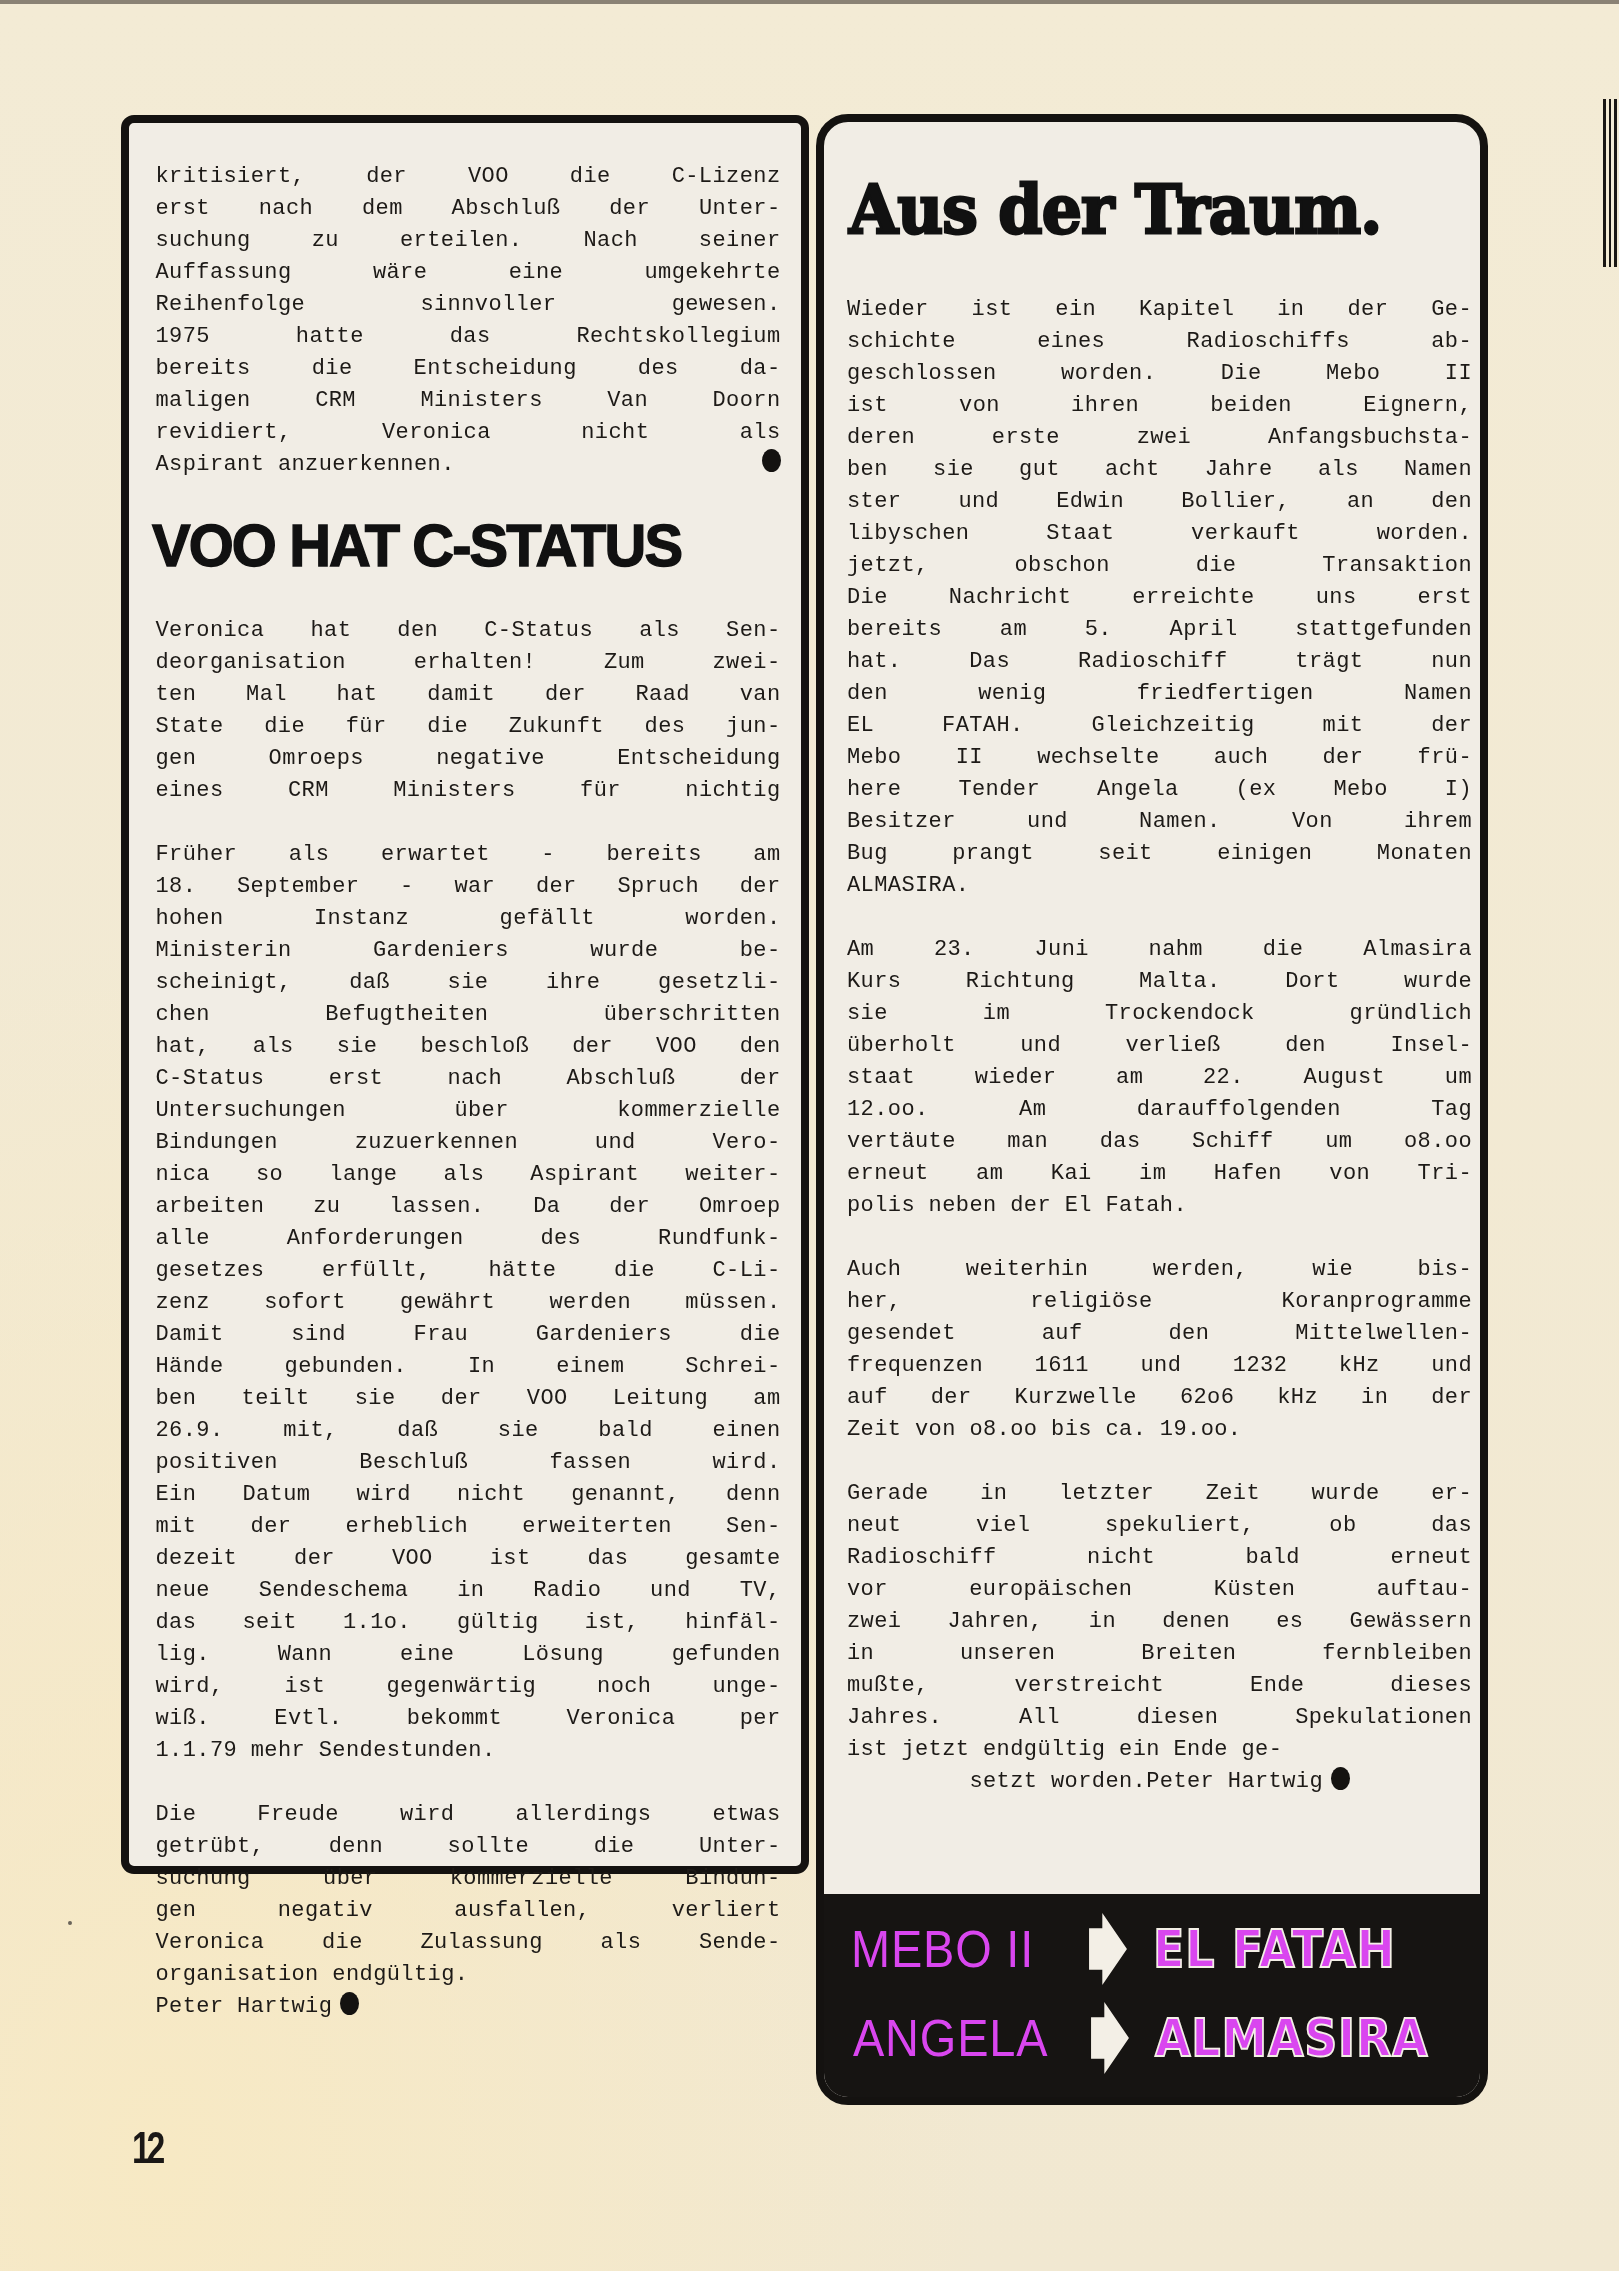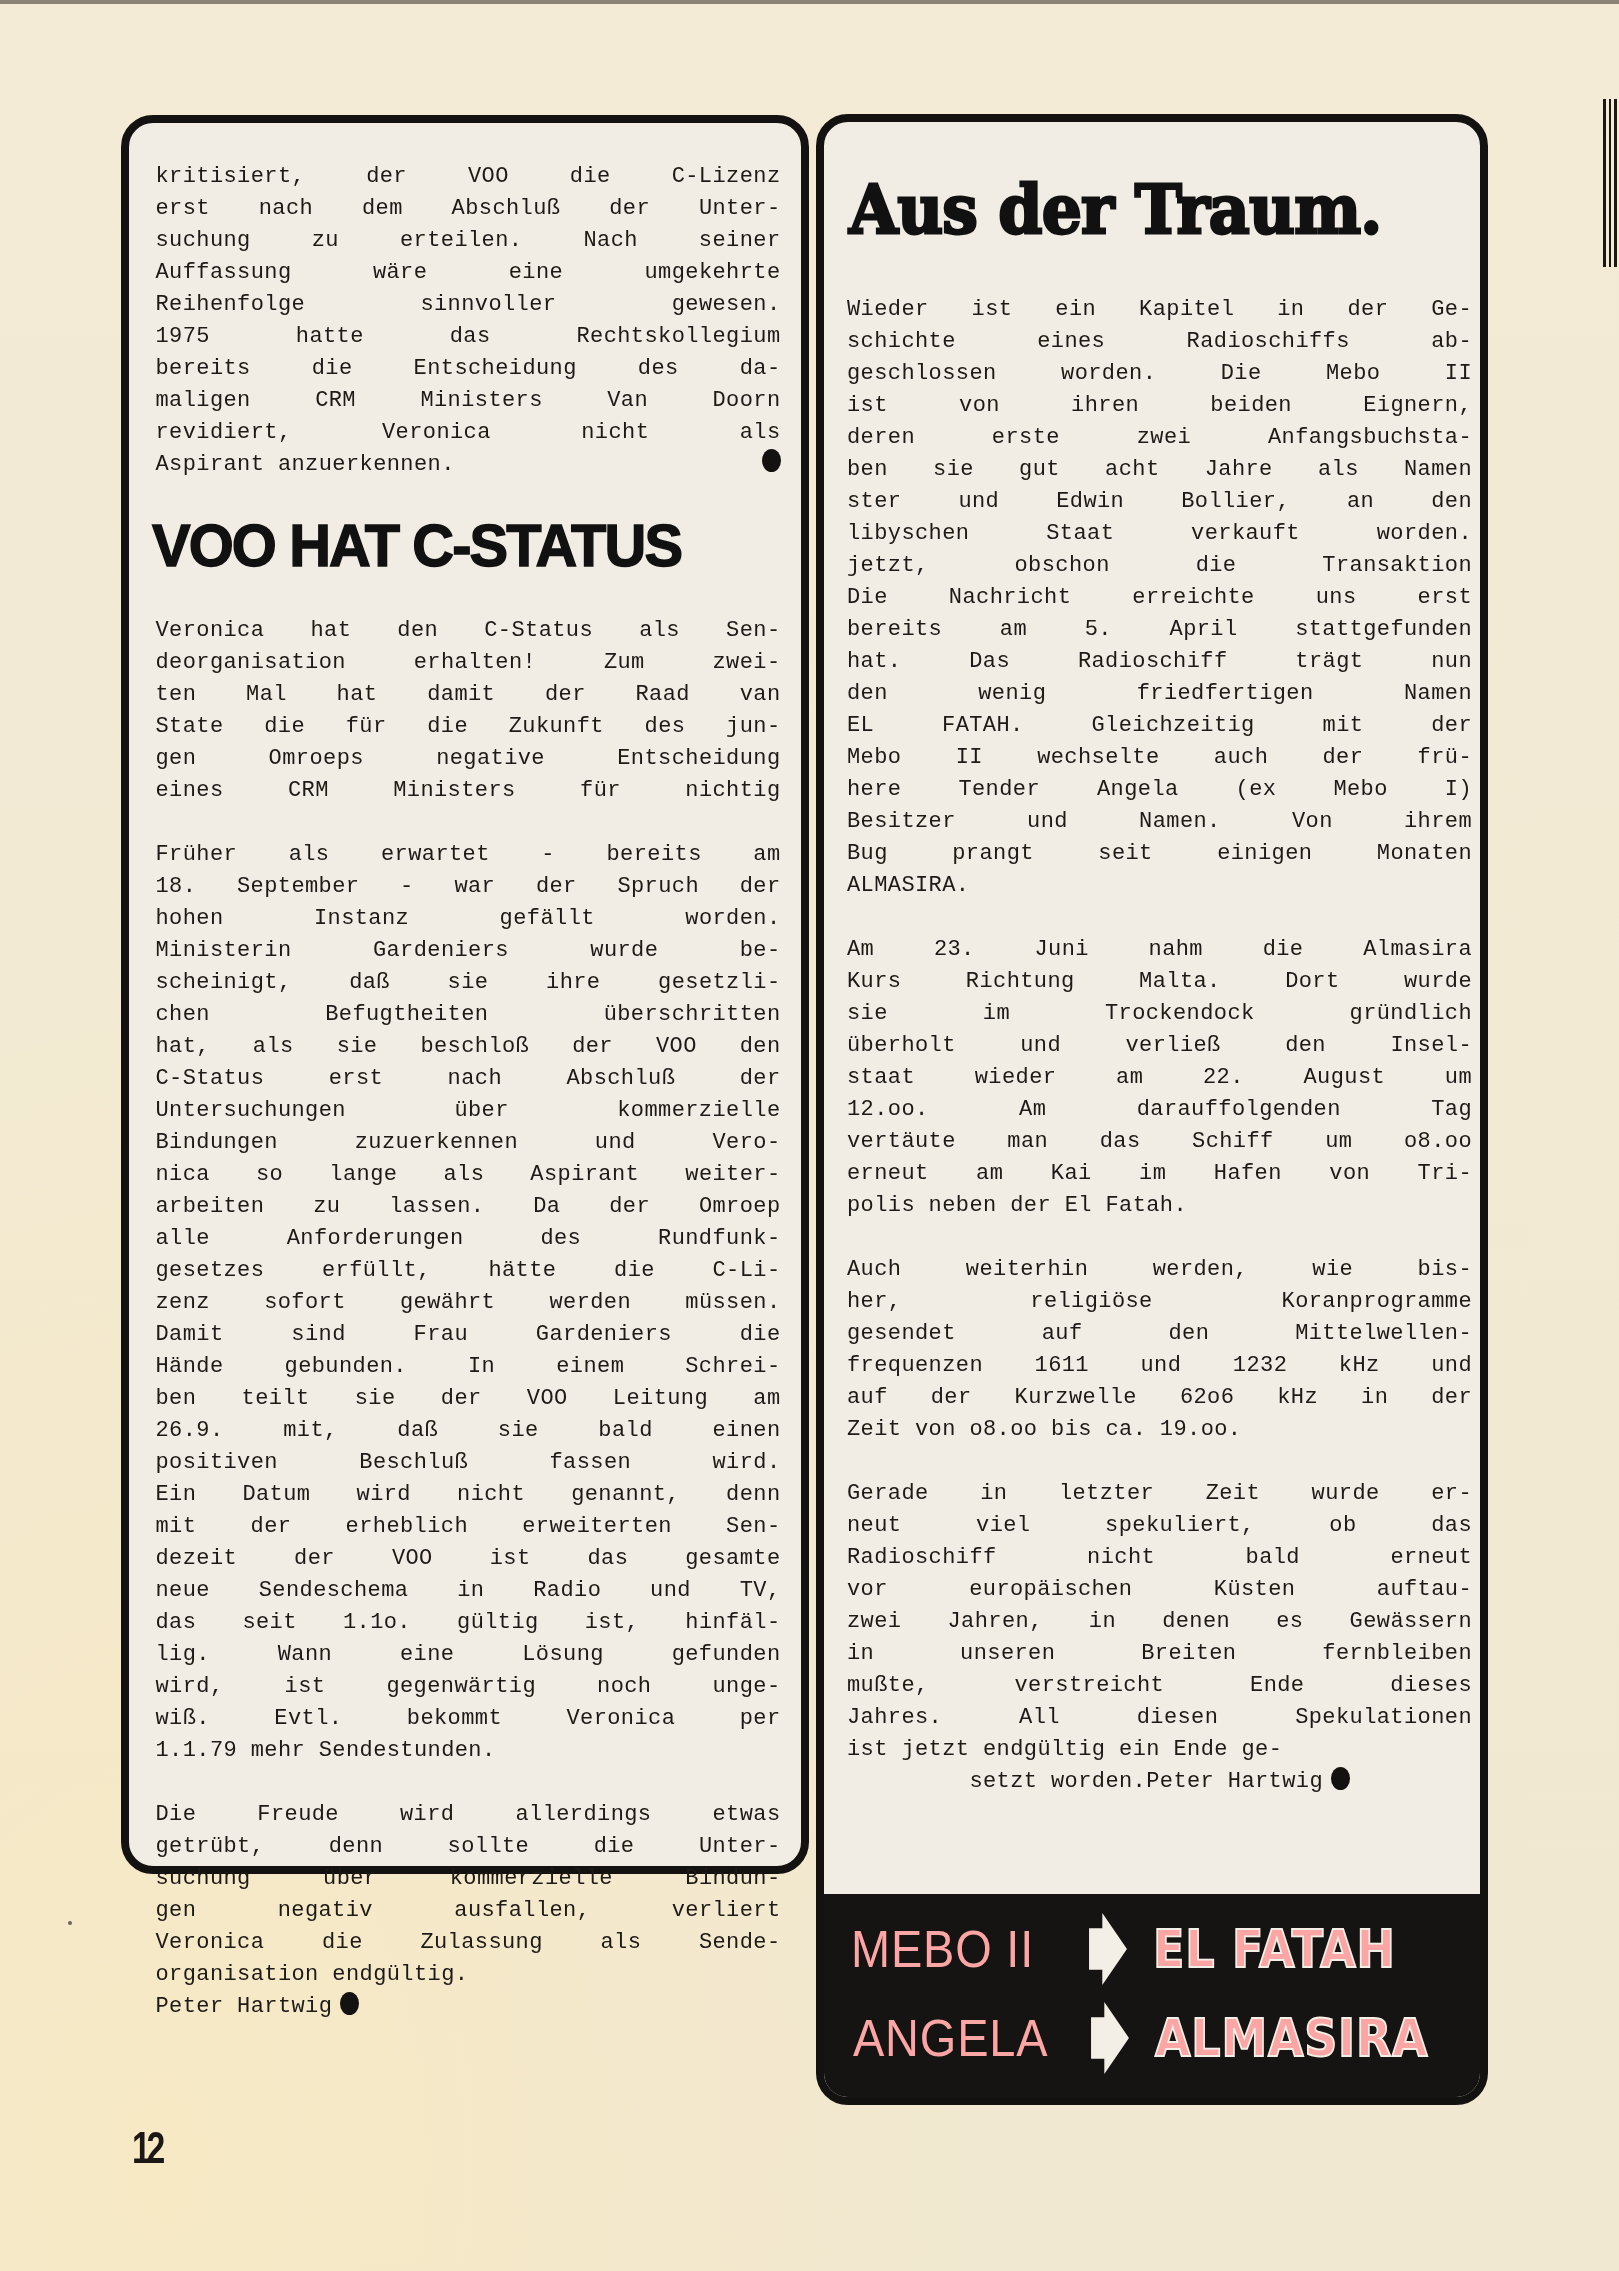--- a/index.html
+++ b/index.html
@@ -10,21 +10,21 @@
                       linear-gradient(180deg, #f3ebd5 0%, #f1e8d1 100%);
     font-family: "Liberation Mono", "DejaVu Sans Mono", monospace;
     color: #1d1a17;
   }
   .topline { position: absolute; left: 0; top: 0; width: 1619px; height: 3.8px; background: #8a8275; }
   .box {
     position: absolute; box-sizing: border-box;
     border: 8.5px solid #141210; border-radius: 32px;
     background: #f1ede5;
   }
-  #left-box { left: 121px; top: 115px; width: 688px; height: 1759px; }
+  #left-box { left: 121px; top: 115px; width: 688px; height: 1759px; border-radius: 13px; }
   #right-box { left: 816px; top: 114px; width: 672px; height: 1991px; overflow: hidden; }
   .col { position: absolute; }
   #left-col { left: 26.5px; top: 38px; width: 625px; }
   #right-col { left: 23px; top: 172px; width: 625px; }
   .para {
     font-size: 22px; line-height: 32px; margin: 0 0 32px 0;
     text-align: justify; text-align-last: left; letter-spacing: 0.4px;
     white-space: normal;
   }
   .para .ln { display: block; text-align: justify; text-align-last: justify; }
@@ -38,21 +38,21 @@
     -webkit-text-stroke: 1.4px #111;
   }
   #traum-headline {
     position: absolute; left: 24.6px; top: 49px;
     font-family: "DejaVu Serif", "Liberation Serif", serif;
     font-weight: 900; font-size: 68px; letter-spacing: -0.9px; line-height: 76px; color: #111;
     -webkit-text-stroke: 2.8px #111; transform: scaleX(0.93); transform-origin: left;
   }
   #banner {
     position: absolute; left: 0; right: 0; bottom: 0; height: 203px;
-    background: #161412; color: #fca5a5;
+    background: #161412; color: #d946ef;
   }
   .banner-row { position: absolute; left: 26.5px; right: 19px; height: 76px; display: flex; align-items: center; }
   #banner-row-1 { top: 17px; }
   #banner-row-2 { top: 106px; justify-content: center; }
   .b-from {
     font-family: "Liberation Sans", "DejaVu Sans", sans-serif; font-size: 51px; font-weight: 400;
     letter-spacing: 0.9px; width: 238px; transform: scaleX(0.92); transform-origin: left; white-space: nowrap;
   }
   .b-arrow { width: 38px; height: 72px; margin: 0 26.5px 0 0; }
   .b-to {

